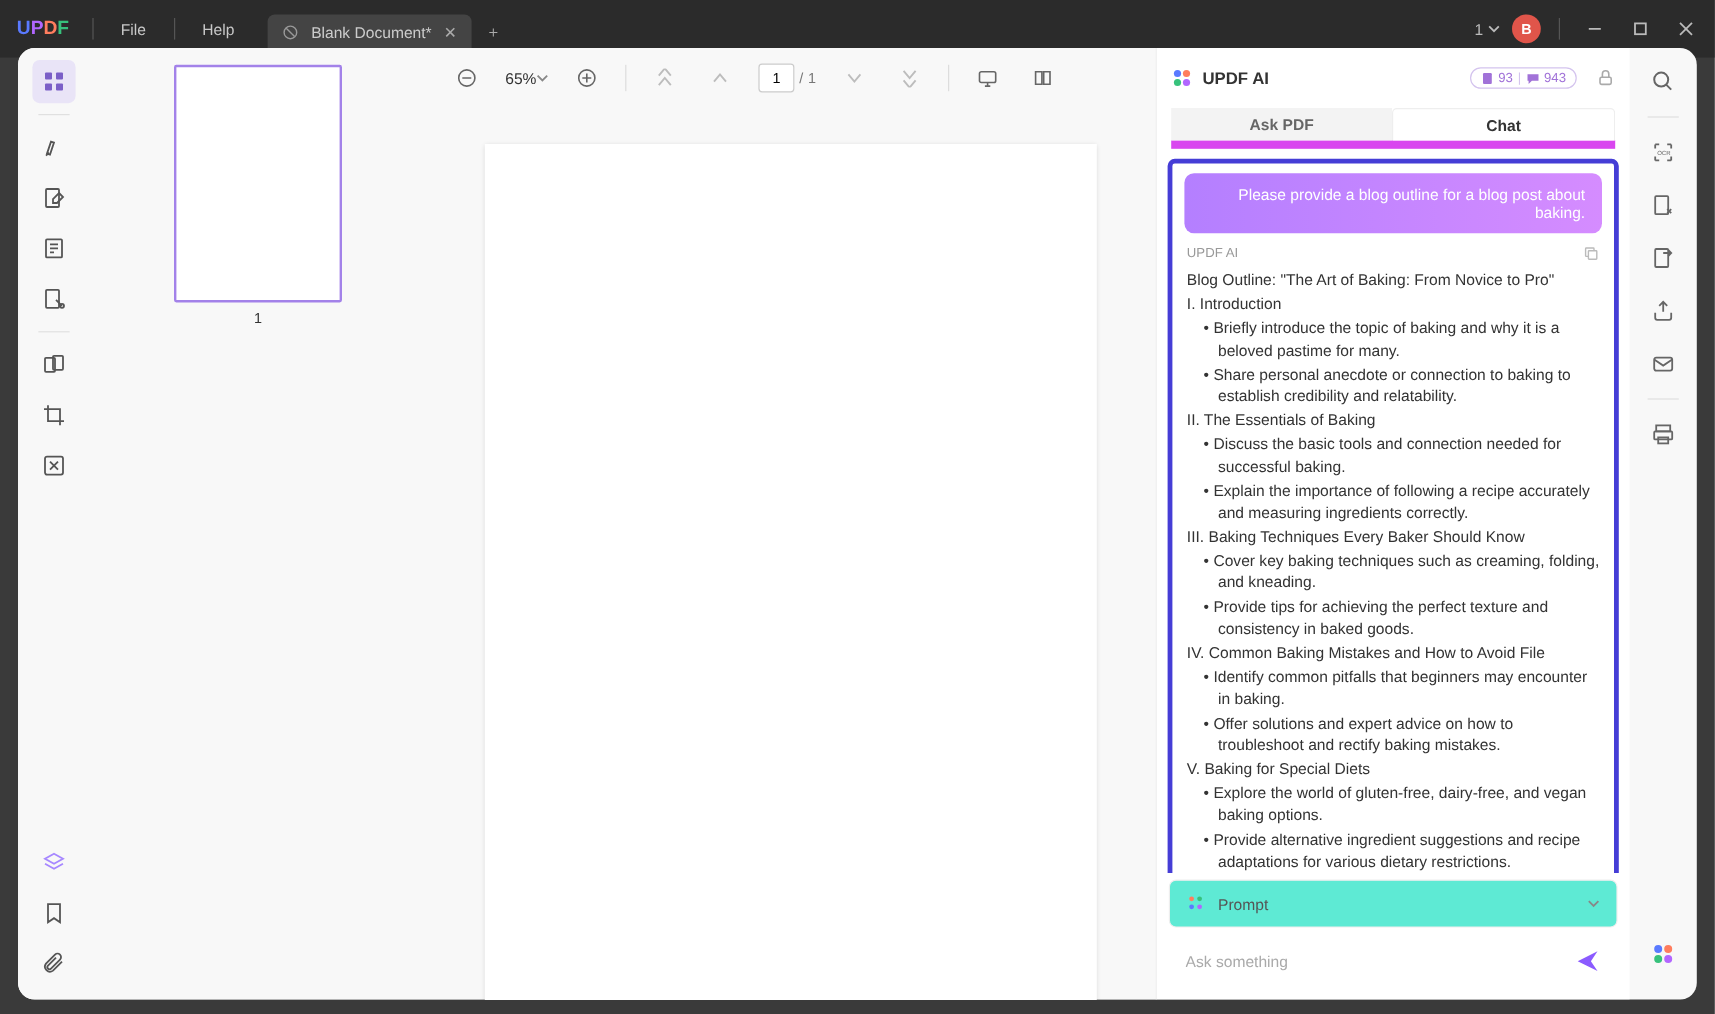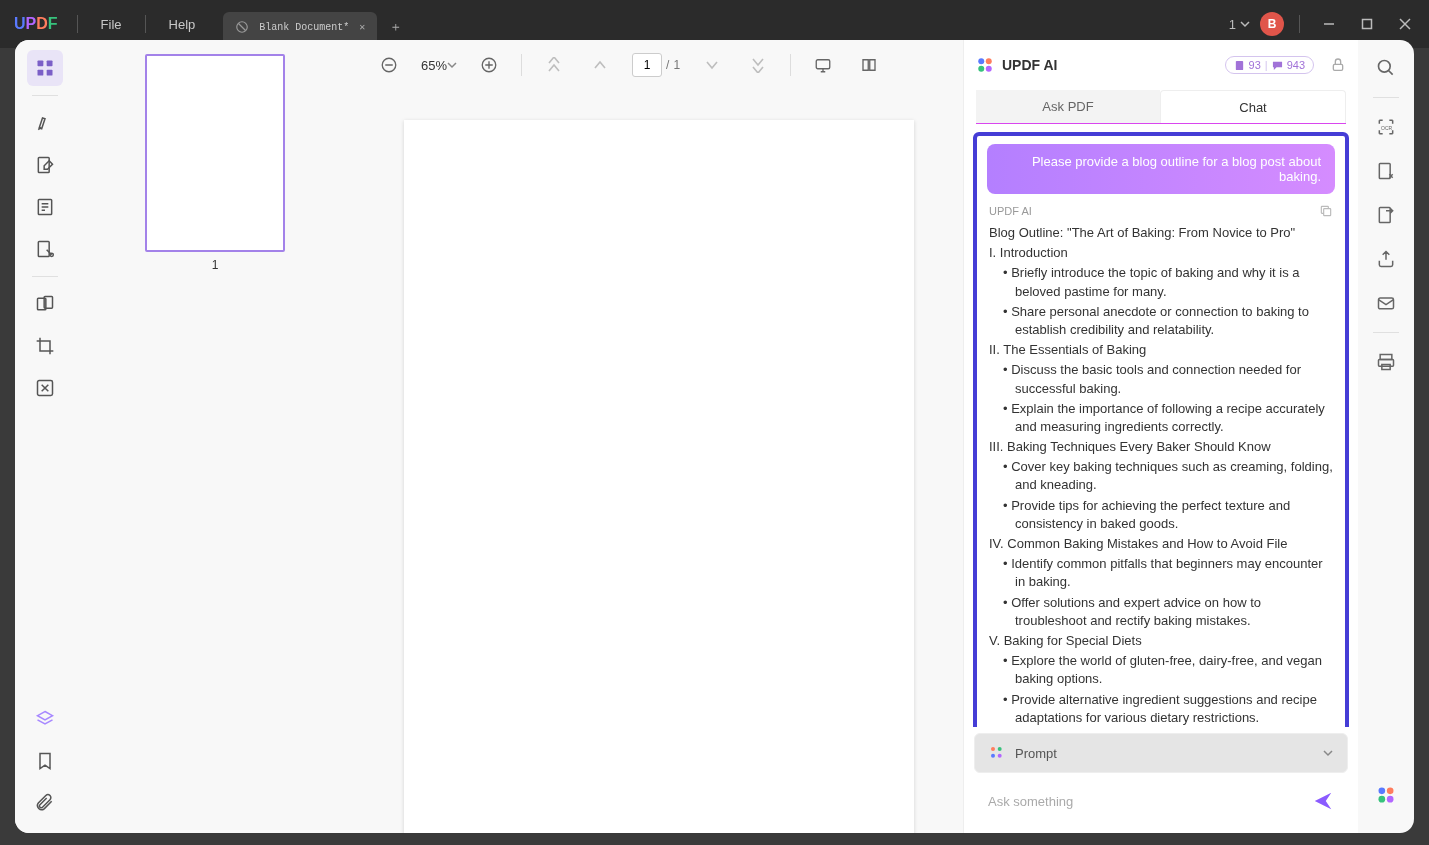--- a/index.html
+++ b/index.html
@@ -3,21 +3,21 @@
 <meta charset="utf-8">
 <style>
 * { box-sizing: border-box; margin: 0; padding: 0; }
 body { font-family: -apple-system, "Segoe UI", Arial, sans-serif; background: #3a3a3a; width: 1429px; height: 845px; overflow: hidden; }
 .titlebar { height: 48px; background: #2b2b2b; display: flex; align-items: center; color: #c8c8c8; font-size: 13px; }
 .logo { padding: 0 14px; font-weight: bold; font-size: 16px; }
 .logo .u { color: #5a7aff; } .logo .p { color: #b266ff; } .logo .d { color: #ff7d5e; } .logo .f { color: #37c27c; }
 .tb-sep { width: 1px; height: 18px; background: #555; margin: 0 5px; }
 .menu-item { padding: 0 18px; cursor: pointer; }
 .tab-area { display: flex; align-items: stretch; height: 30px; margin-top: 6px; margin-left: 10px; }
-.doc-tab { display: flex; align-items: center; gap: 10px; background: #444; padding: 0 12px; border-radius: 6px 6px 0 0; color: #ccc; font-size: 10px; font-family: Liberation Mono, monospace; }
+.doc-tab { display: flex; align-items: center; gap: 10px; background: #444; padding: 0 12px; border-radius: 6px 6px 0 0; color: #ccc; font-size: 13px; }
 .doc-tab svg { width: 14px; height: 14px; }
 .tab-close { color: #aaa; cursor: pointer; }
 .tab-add { display: flex; align-items: center; padding: 0 12px; cursor: pointer; color: #aaa; }
 .titlebar-right { margin-left: auto; display: flex; align-items: center; gap: 10px; padding-right: 10px; }
 .user-badge { background: #e0554a; color: #fff; width: 24px; height: 24px; border-radius: 50%; display: flex; align-items: center; justify-content: center; font-size: 12px; font-weight: bold; }
 .win-btn { width: 28px; height: 28px; display: flex; align-items: center; justify-content: center; color: #bbb; cursor: pointer; }
 
 .app-body { position: absolute; top: 40px; left: 15px; right: 15px; bottom: 12px; background: #f8f8f8; border-radius: 14px; display: flex; overflow: hidden; }
 
 .left-rail { width: 60px; background: #f8f8f8; display: flex; flex-direction: column; align-items: center; padding-top: 10px; gap: 6px; }
@@ -42,35 +42,35 @@
 .tool-sep { width: 1px; height: 22px; background: #ddd; }
 .doc-canvas { flex: 1; display: flex; justify-content: center; padding: 30px 20px; overflow: auto; }
 .page { width: 510px; height: 720px; background: #fff; box-shadow: 0 1px 4px rgba(0,0,0,0.15); }
 
 .ai-panel { width: 395px; background: #fff; display: flex; flex-direction: column; border-left: 1px solid #eee; position: relative; }
 .ai-header { height: 50px; display: flex; align-items: center; padding: 0 12px; gap: 8px; }
 .ai-logo { width: 18px; height: 18px; }
 .ai-title { font-weight: bold; font-size: 14px; color: #333; flex: 1; }
 .ai-counts { display: flex; gap: 4px; border: 1px solid #d4c4ee; border-radius: 10px; padding: 2px 8px; font-size: 11px; color: #a172d8; align-items: center; }
 .lock-icon { color: #aaa; width: 16px; height: 16px; margin-left: 8px; }
-.ai-tabs { display: flex; height: 34px; margin: 0 12px 4px; border-bottom: 1px solid #d946ef; }
+.ai-tabs { display: flex; height: 34px; margin: 0 12px 4px; border-bottom: 7px solid #d946ef; font-weight: bold; }
 .ai-tab { flex: 1; display: flex; align-items: center; justify-content: center; font-size: 13px; color: #666; cursor: pointer; background: #f3f3f3; }
 .ai-tab.active { background: #fff; color: #333; border: 1px solid #eee; border-bottom: none; border-radius: 4px 4px 0 0; }
 .chat-area { flex: 1; overflow: auto; padding: 4px 3px 4px 3px; margin: 0 6px; }
 .chat-highlight { border: 4px solid #453dd6; border-radius: 6px; padding: 2px 4px 2px 4px; }
 .user-msg { background: linear-gradient(90deg,#b47fff,#d58cff); color: #fff; font-size: 13px; padding: 10px 14px; border-radius: 8px; margin: 6px 6px 10px; text-align: right; }
 .resp-hdr { display: flex; align-items: center; font-size: 11px; color: #999; margin: 4px 8px 6px; }
 .resp-hdr span { flex: 1; }
 .copy-icon { width: 14px; height: 14px; color: #bbb; cursor: pointer; }
 .resp-body { font-size: 13px; color: #333; line-height: 1.4; padding: 0 8px; }
 .resp-body p { margin: 0 0 2px; }
 .resp-body ul { list-style: none; padding-left: 26px; }
 .resp-body li::before { content: "• "; margin-left: -12px; }
 .resp-body li { margin-bottom: 2px; }
-.prompt-bar { height: 40px; display: flex; align-items: center; padding: 0 14px; margin: 6px 10px 0; background: #e5e5e5; border: 1px solid #eee; border-radius: 6px; gap: 10px; }
+.prompt-bar { height: 40px; display: flex; align-items: center; padding: 0 14px; margin: 6px 10px 0; background: #5eead4; border: 1px solid #eee; border-radius: 6px; gap: 10px; }
 .prompt-label { font-size: 13px; color: #555; flex: 1; }
 .input-bar { height: 44px; display: flex; align-items: center; padding: 0 14px; margin: 6px 10px 10px; background: #fff; }
 .chat-input { flex: 1; border: none; font-size: 13px; color: #000000; }
 .chat-input::placeholder { color: #aaa; }
 .send-btn { color: #8b5bff; cursor: pointer; width: 22px; height: 22px; }
 
 .right-rail { width: 56px; display: flex; flex-direction: column; align-items: center; padding-top: 10px; gap: 8px; }
 .right-rail .rail-btn { color: #666; }
 .right-rail .ai-bottom { margin-top: auto; margin-bottom: 20px; }
 .ai-colored svg { width: 20px; height: 20px; }

